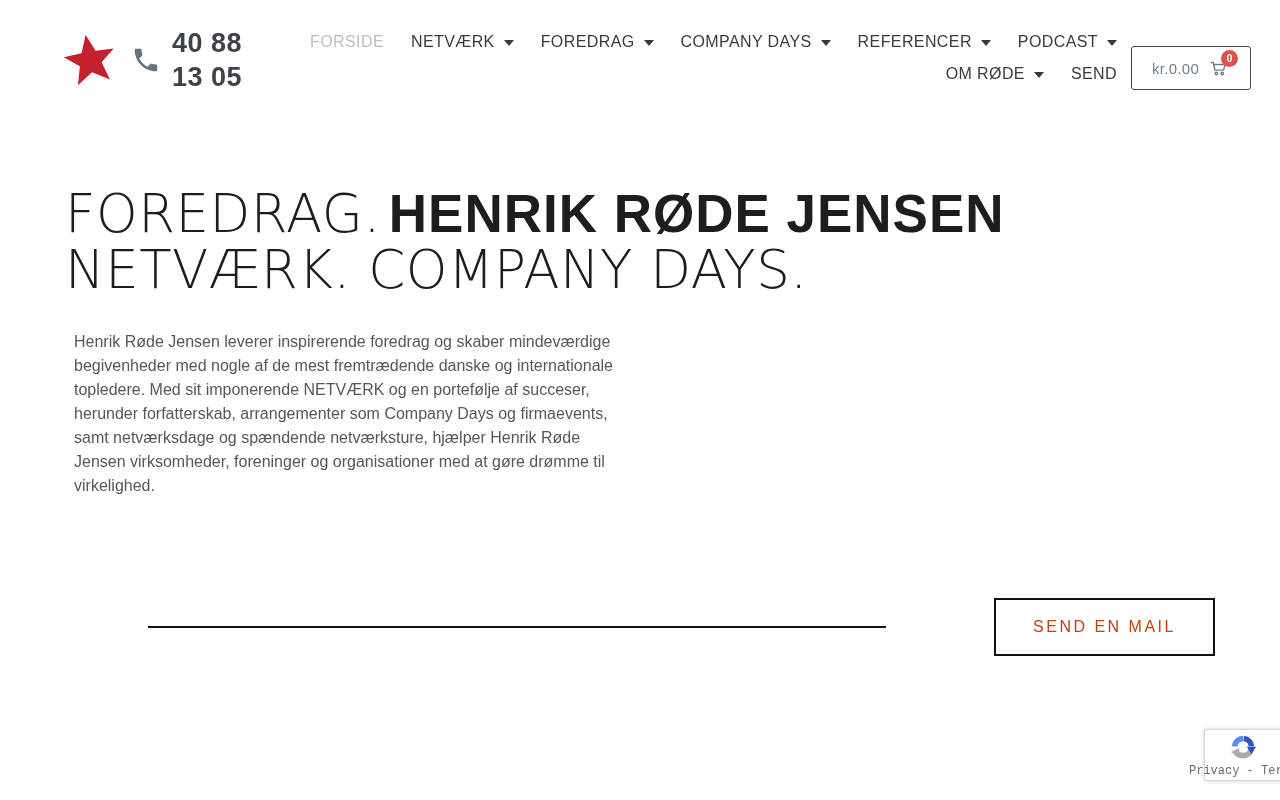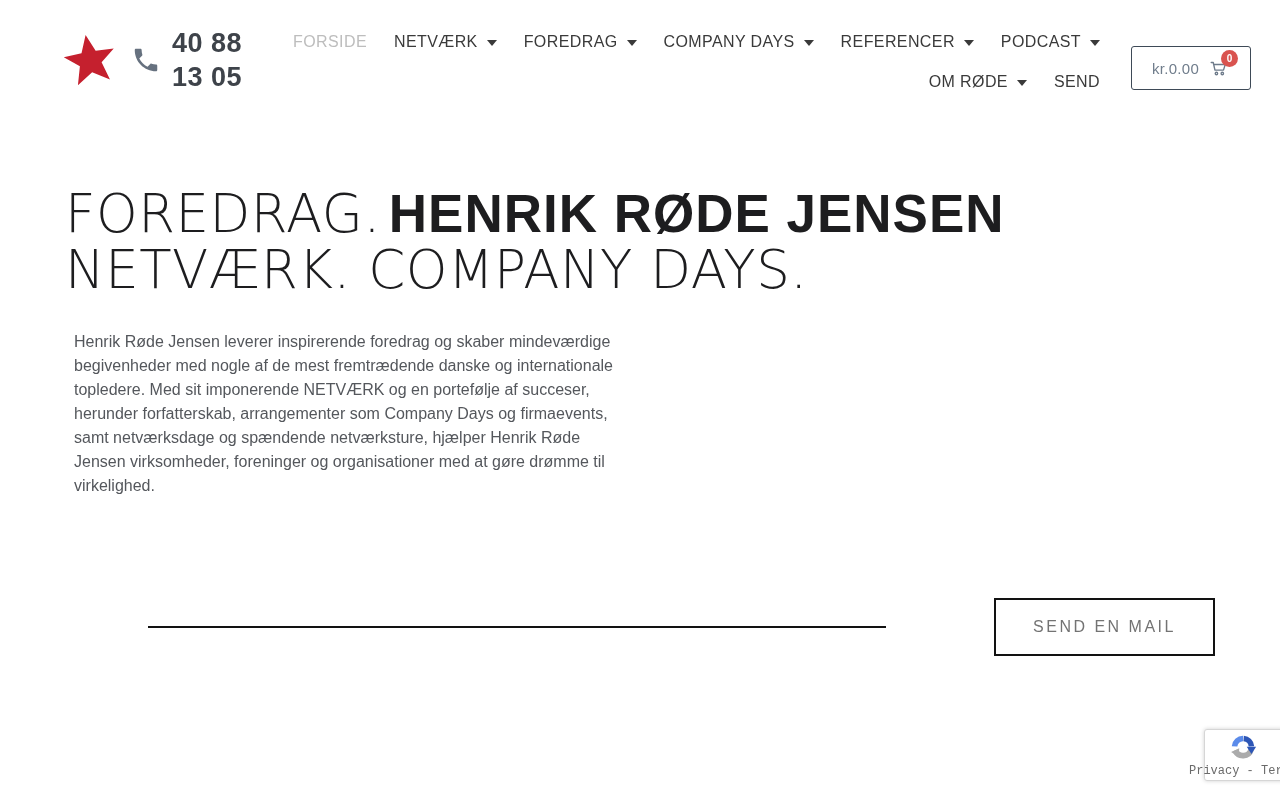--- a/index.html
+++ b/index.html
@@ -14,22 +14,22 @@
   *{box-sizing:border-box;margin:0;padding:0;}
   html,body{width:1280px;height:800px;overflow:hidden;background:#fff;
     font-family:"Liberation Sans",sans-serif;}
   
   .site-header{display:flex;align-items:flex-start;padding:26px 29px 0 62px;}
   .logo-group{display:flex;align-items:center;gap:11px;}
   .logo-star{width:56px;height:58px;transform:rotate(-10deg);}
   .phone-icon{width:30px;height:30px;margin-left:2px;}
   .phone-number{width:92px;font-size:27px;line-height:34px;font-weight:700;
     color:#3e434a;letter-spacing:.5px;text-decoration:none;}
-  .main-nav{display:flex;flex-direction:column;align-items:flex-end;row-gap:20px;
-    margin-left:auto;margin-right:31px;margin-top:6px;}
+  .main-nav{display:flex;flex-direction:column;align-items:flex-end;row-gap:12px;
+    margin-left:auto;margin-right:14px;margin-top:6px;}
   .nav-row{display:flex;align-items:center;column-gap:27px;}
   .nav-item{display:flex;align-items:center;gap:9px;cursor:pointer;text-decoration:none;
     font-size:16px;line-height:20px;font-weight:500;letter-spacing:.4px;color:var(--nav-ink);}
   .nav-item.active{color:var(--nav-muted);}
   .caret{width:0;height:0;border-left:5px solid transparent;border-right:5px solid transparent;
     border-top:6px solid #3a3a3a;display:inline-block;margin-top:2px;}
   .cart-btn{position:relative;display:flex;align-items:center;justify-content:center;gap:9px;
     width:120px;height:44px;margin-top:20px;background:#fff;border:1px solid #3e4a57;
     border-radius:3px;cursor:pointer;}
   .cart-amount{font-size:15px;color:#707d8c;letter-spacing:.3px;}
@@ -48,21 +48,21 @@
   .hero-title .t-bold{font-family:"Liberation Sans",sans-serif;font-weight:700;
     margin-left:8px;letter-spacing:1px;}
   .intro{margin-top:32px;padding-left:9px;width:565px;}
   .intro p{font-size:16px;line-height:24px;color:var(--body-ink);width:560px;}
   .intro .contact-line{margin-top:14px;}
   .contact-line b{color:#3c3f44;}
   
   .cta-row{display:flex;align-items:center;margin-top:100px;}
   .rule{height:2px;width:738px;margin-left:83px;background:var(--line-ink);}
   .send-btn{margin-left:auto;width:221px;height:58px;background:#fff;
-    border:2px solid var(--line-ink);color:#737373;font-size:16px;font-weight:500;
+    border:2px solid var(--line-ink);color:#c2410c;font-size:16px;font-weight:500;
     letter-spacing:2.5px;cursor:pointer;font-family:"Liberation Sans",sans-serif;}
   
   .recaptcha-badge{position:fixed;right:-12px;bottom:19px;width:88px;height:52px;
     background:#fff;border:1px solid #d6d6d6;border-radius:3px;
     box-shadow:0 0 4px rgba(0,0,0,.18);display:flex;flex-direction:column;
     align-items:center;justify-content:center;padding-right:10px;cursor:pointer;}
   .recaptcha-logo{width:30px;height:30px;}
   .recaptcha-text{font-size:12px;color:#6a6a6a;margin-top:2px;white-space:nowrap;font-family:Liberation Mono, monospace;}
 </style>
 </head>

